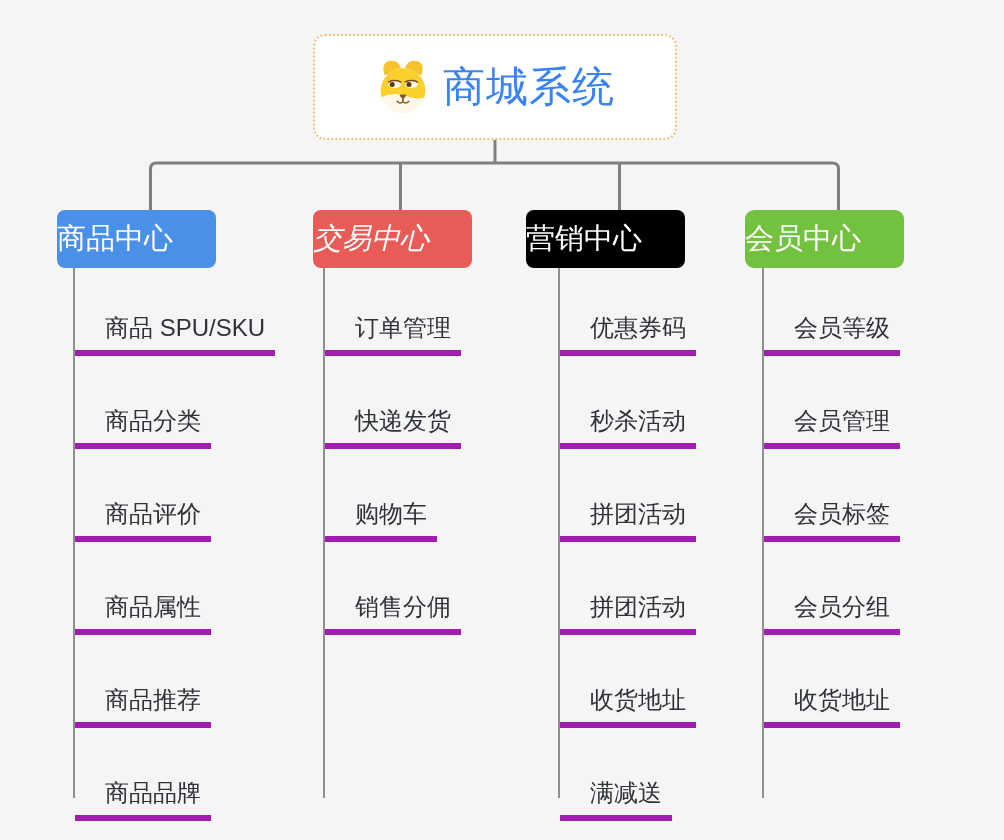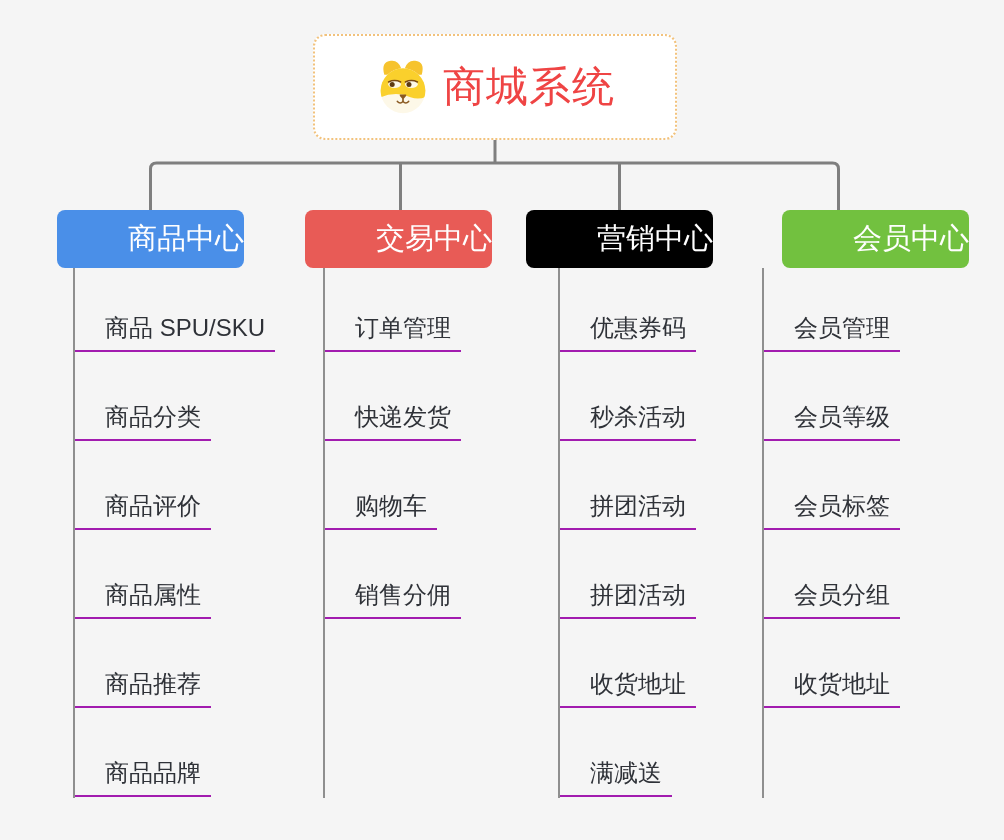--- a/index.html
+++ b/index.html
@@ -17,59 +17,59 @@
     position:absolute;left:313px;top:34px;width:364px;height:106px;
     background:#ffffff;
     border:2px dotted #f2c27c;
     border-radius:12px;
     box-sizing:border-box;
     display:flex;align-items:center;justify-content:center;
     gap:12px;
   }
   .root-title{
     font-size:42px;
-    color:#ef4444;
+    color:#3b82f6;
     letter-spacing:1px;
     white-space:nowrap;
   }
   .root-icon{width:56px;height:58px;flex:0 0 auto;}
 
   
   .connectors{position:absolute;left:0;top:0;pointer-events:none;}
 
   
   .branch-header{
-    position:absolute;top:210px;width:187px;height:58px;
+    position:absolute;top:210px;width:159px;height:58px;
     border-radius:8px;
-    display:flex;align-items:center;justify-content:flex-end;
+    display:flex;align-items:center;justify-content:flex-start;
     color:#ffffff;font-size:29px;
     white-space:nowrap;
   }
   .bh-0{left:57px;}
-  .bh-1{left:305px;}
+  .bh-1{left:313px;font-style:italic;}
   .bh-2{left:526px;}
-  .bh-3{left:782px;}
+  .bh-3{left:745px;border-radius:9px;}
 
   
   .leaf-column{
     position:absolute;top:268px;height:530px;
     border-left:2px solid #8f8f8f;
     box-sizing:border-box;
   }
   .col-0{left:73px;}
   .col-1{left:323px;}
   .col-2{left:558px;}
   .col-3{left:762px;}
 
   .leaf-item{
     display:block;
     width:max-content;
     margin-top:49px;
     padding:0 10px 6px 30px;
-    border-bottom:2px solid #a21caf;
+    border-bottom:6px solid #a21caf;
     font-size:24px;
     line-height:32px;
     color:#2f3238;
     white-space:nowrap;
   }
   .leaf-item:first-child{margin-top:44px;}
 </style>
 </head>
 <body>
 
@@ -143,20 +143,20 @@
   <div class="leaf-column col-2">
     <div class="leaf-item">优惠券码</div>
     <div class="leaf-item">秒杀活动</div>
     <div class="leaf-item">拼团活动</div>
     <div class="leaf-item">拼团活动</div>
     <div class="leaf-item">收货地址</div>
     <div class="leaf-item">满减送</div>
   </div>
 
   <div class="leaf-column col-3">
+    <div class="leaf-item">会员等级</div>
     <div class="leaf-item">会员管理</div>
-    <div class="leaf-item">会员等级</div>
     <div class="leaf-item">会员标签</div>
     <div class="leaf-item">会员分组</div>
     <div class="leaf-item">收货地址</div>
   </div>
 
 </div>
 
 </body></html>

